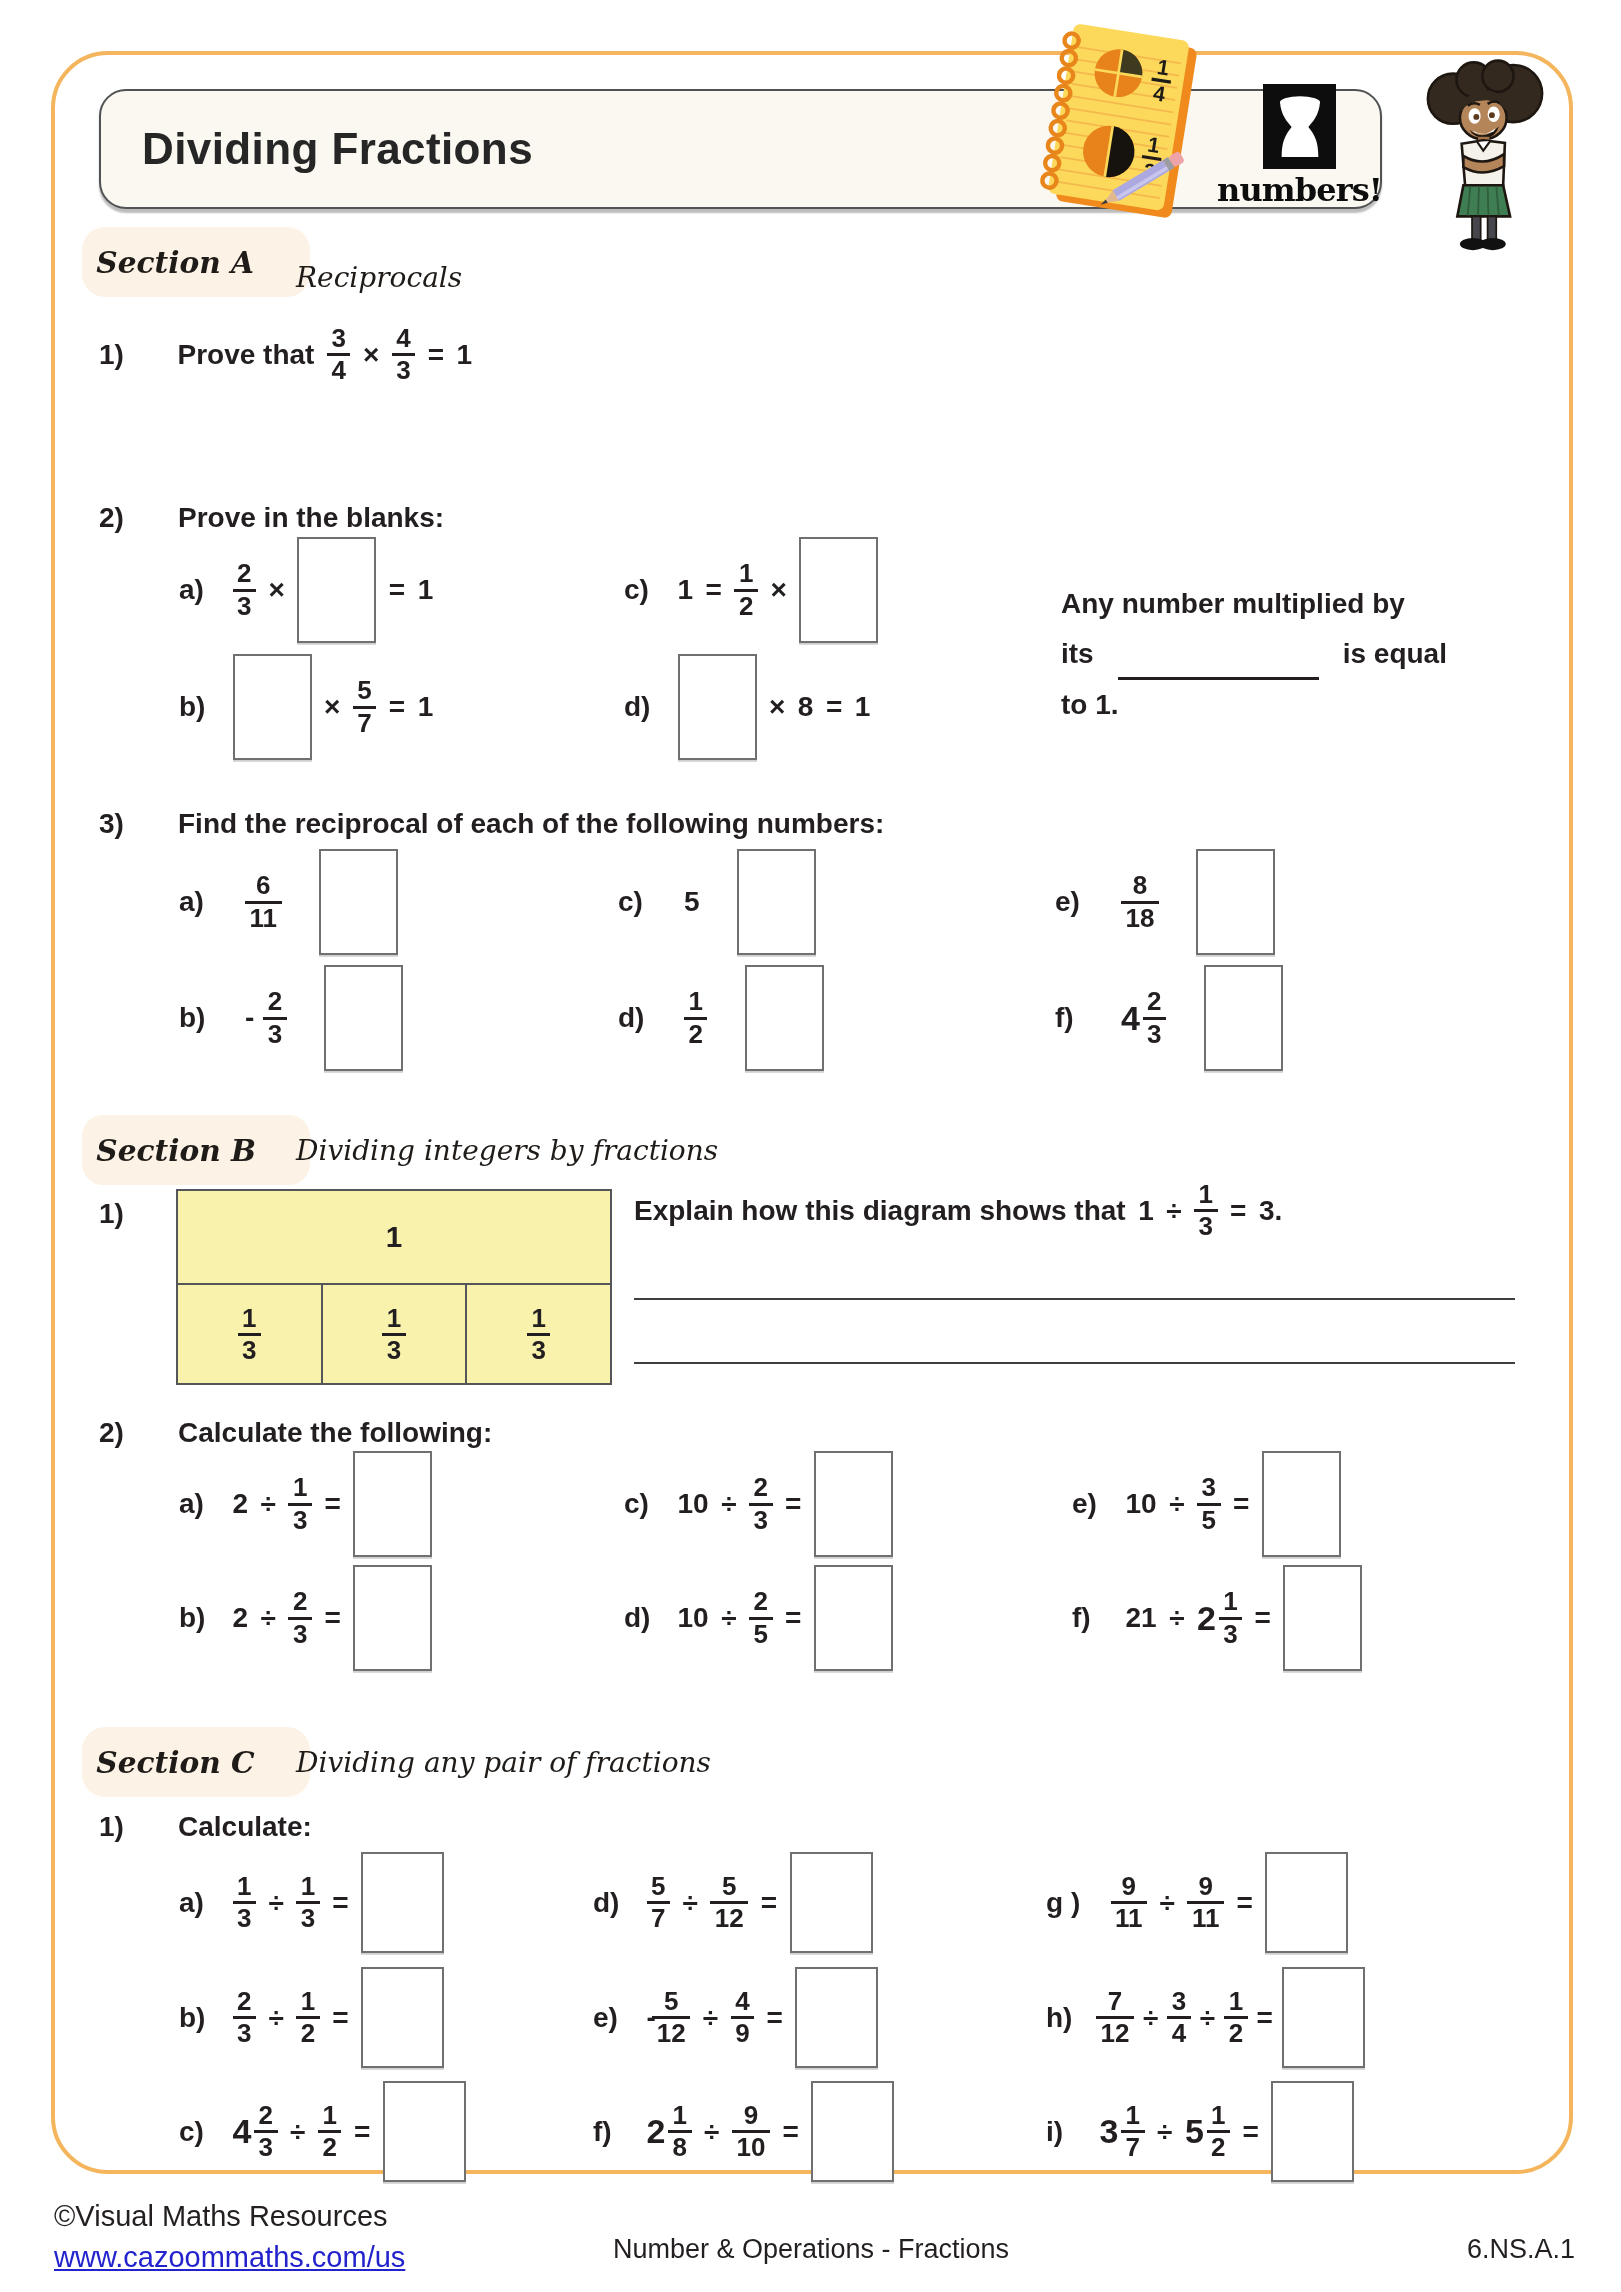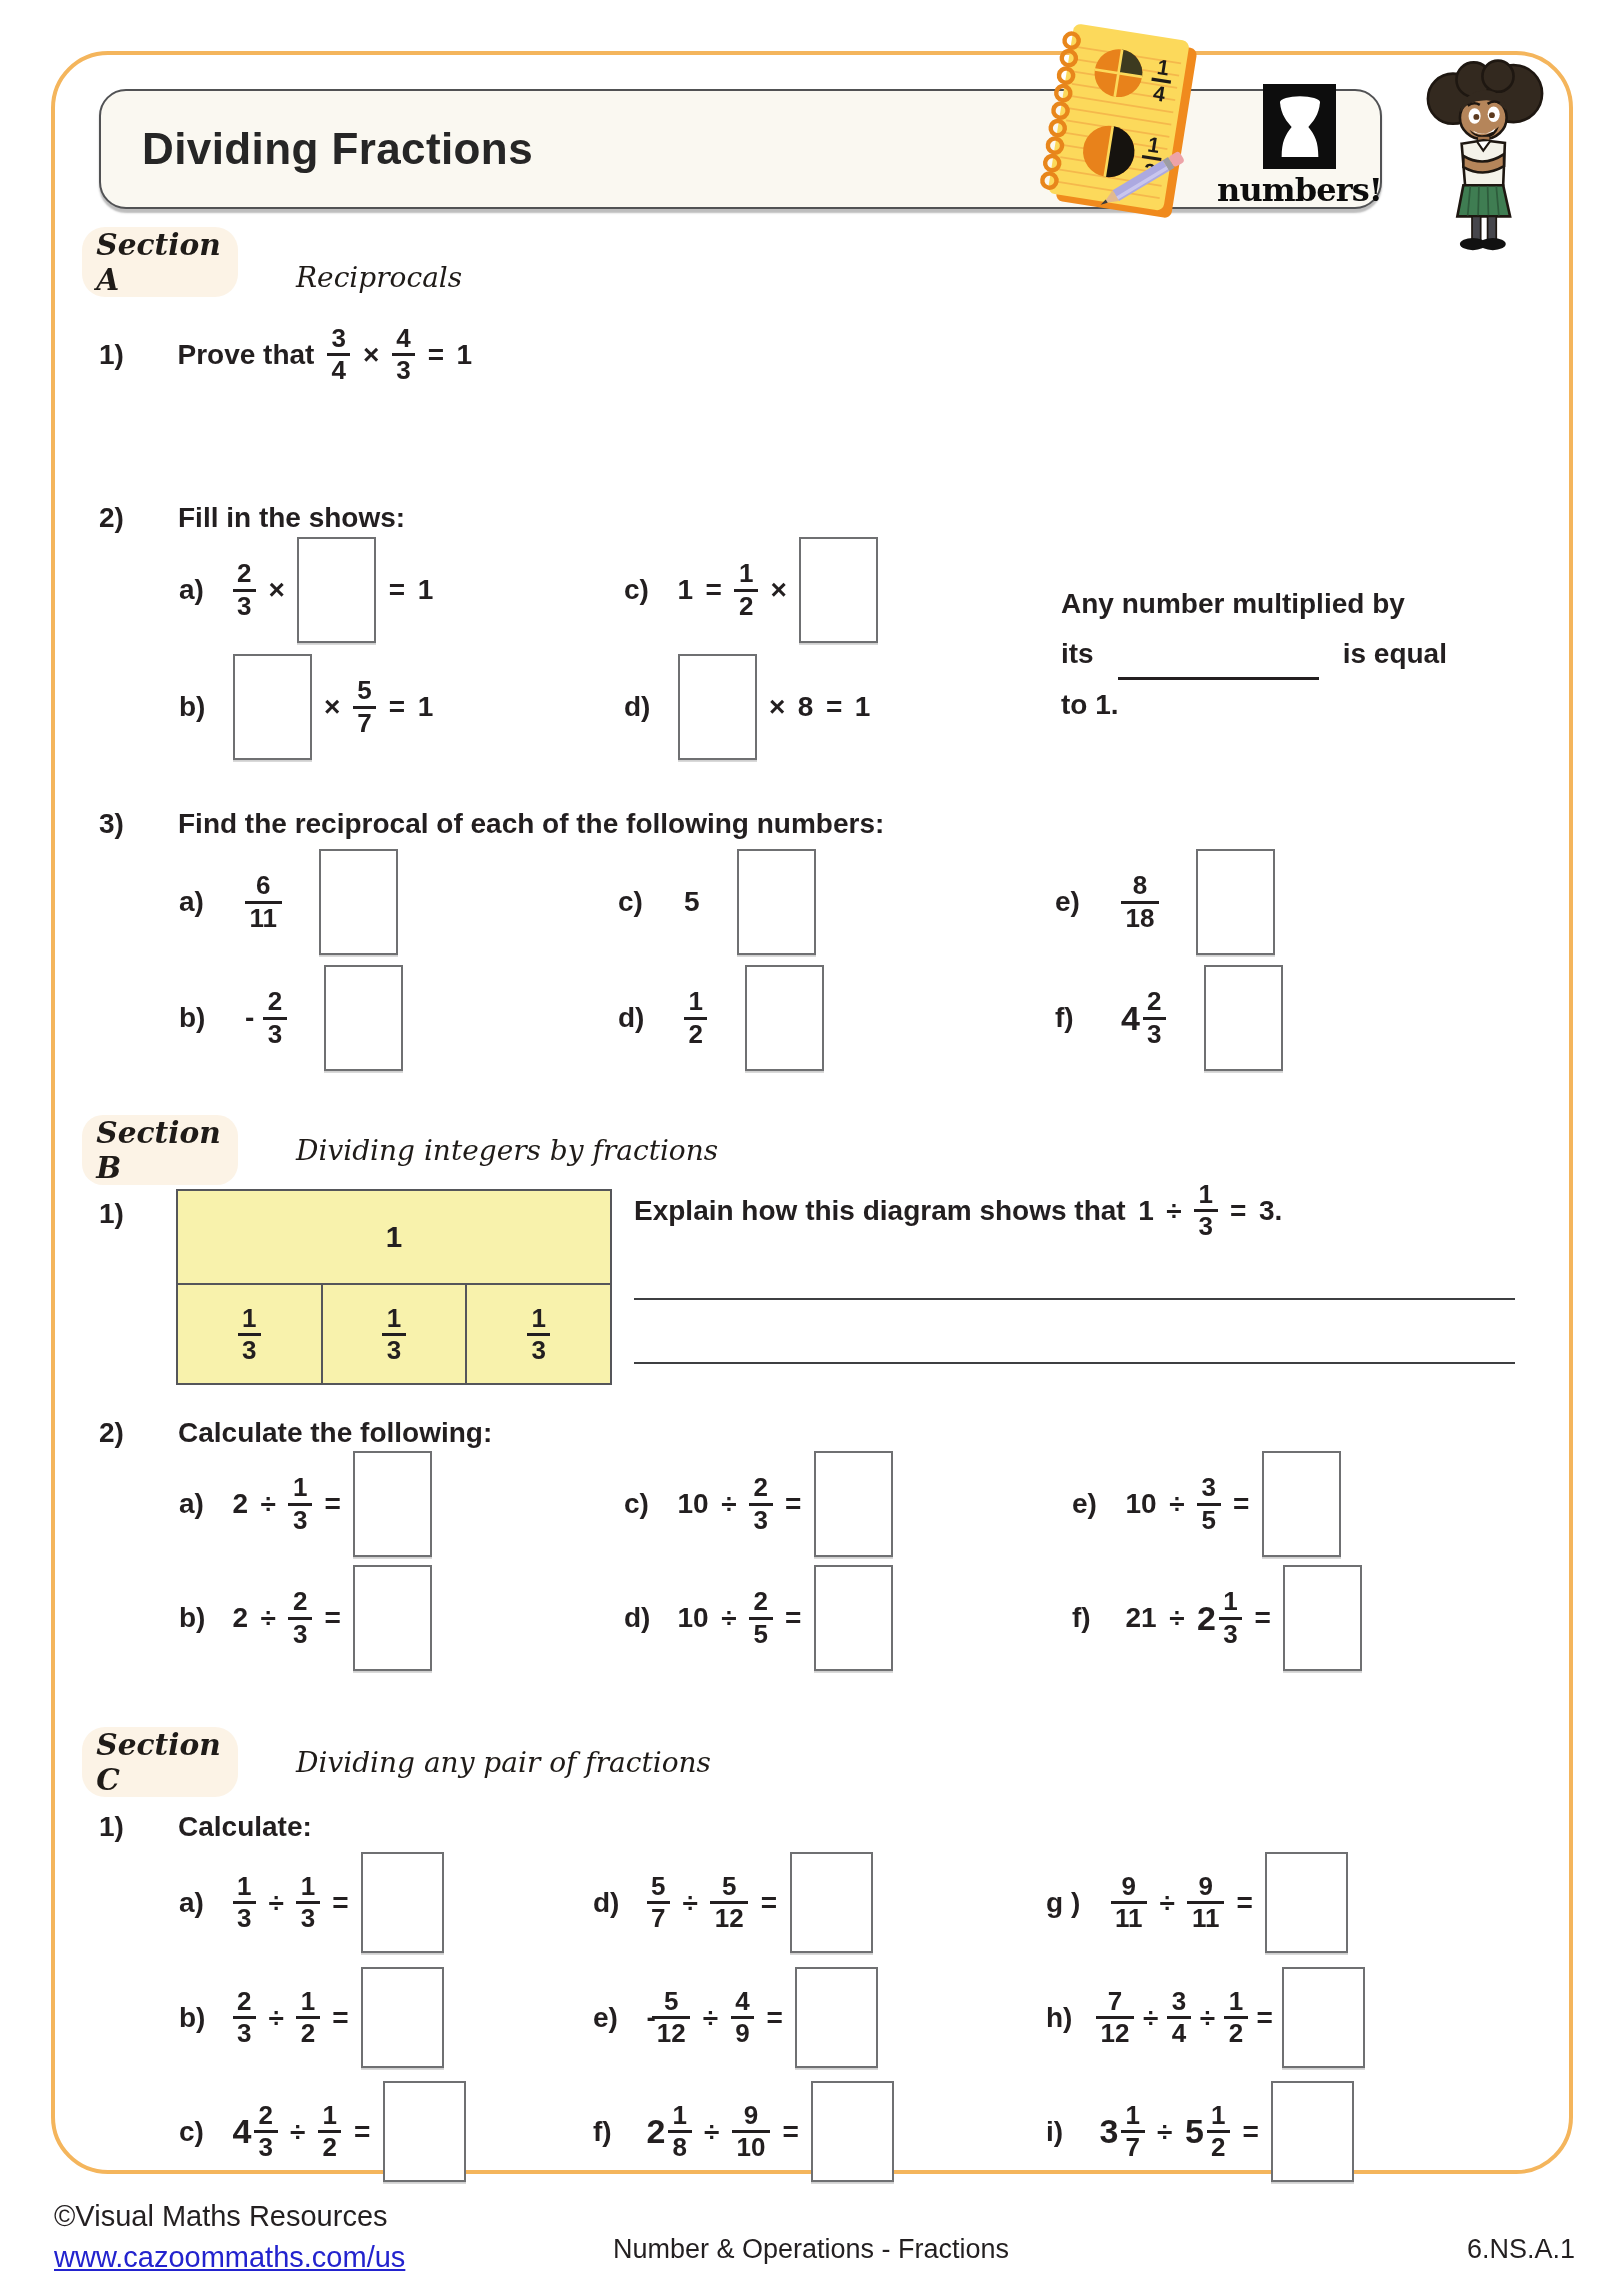--- a/index.html
+++ b/index.html
@@ -14,21 +14,21 @@
             display:flex;align-items:center;padding-left:41px;box-sizing:border-box;}
   .title{font-size:44px;font-weight:bold;color:#262626;letter-spacing:0.4px;}
   .notepad{position:absolute;left:1030px;top:23px;width:186px;height:213px;}
   .logo{position:absolute;left:1216px;top:84px;width:167px;text-align:center;}
   .logo-box{margin:0 auto;width:73px;height:85px;background:#0D0D0D;
             display:flex;align-items:center;justify-content:center;}
   .logo-text{font-family:"DejaVu Serif",serif;font-weight:bold;font-size:32px;
              color:#0D0D0D;margin-top:1.8px;letter-spacing:-0.9px;}
   .girl{position:absolute;left:1418px;top:52px;width:134px;height:199px;}
   
-  .blob{position:absolute;width:156px;height:70px;background:#FCF3E6;border-radius:23px;
+  .blob{position:absolute;width:228px;height:70px;background:#FCF3E6;border-radius:23px;
         display:flex;align-items:center;padding-left:14.3px;box-sizing:border-box;}
   .slabel{font-family:"DejaVu Serif",serif;font-weight:bold;font-style:italic;
           font-size:29.6px;color:#1F1B18;}
   .subtitle{position:absolute;height:70px;display:flex;align-items:center;
             font-family:"DejaVu Serif",serif;font-style:italic;font-size:28px;color:#1F1B18;}
   
   .qhead{position:absolute;display:flex;font-weight:bold;font-size:28px;}
   .qhead .qnum{width:79px;flex:none;}
   .eq{position:absolute;display:flex;align-items:center;font-weight:bold;font-size:28px;gap:12.5px;}
   .eq.tight{gap:9px;}
@@ -191,21 +191,21 @@
     <span class="frac">
         <span>4</span>
         <span class="den">3</span>
       </span>
     <span>=</span>
     <span>1</span>
   </div>
 
   <div class="qhead" style="left:99px;top:502px;">
     <span class="qnum">2)</span>
-    <span>Fill in the shows:</span>
+    <span>Prove in the blanks:</span>
   </div>
 
   <div class="eq" style="left:179px;top:537px;">
     <span class="lbl">a)</span>
     <span class="frac">
         <span>2</span>
         <span class="den">3</span>
       </span>
     <span>×</span>
     <span class="ansbox bx112"></span>

